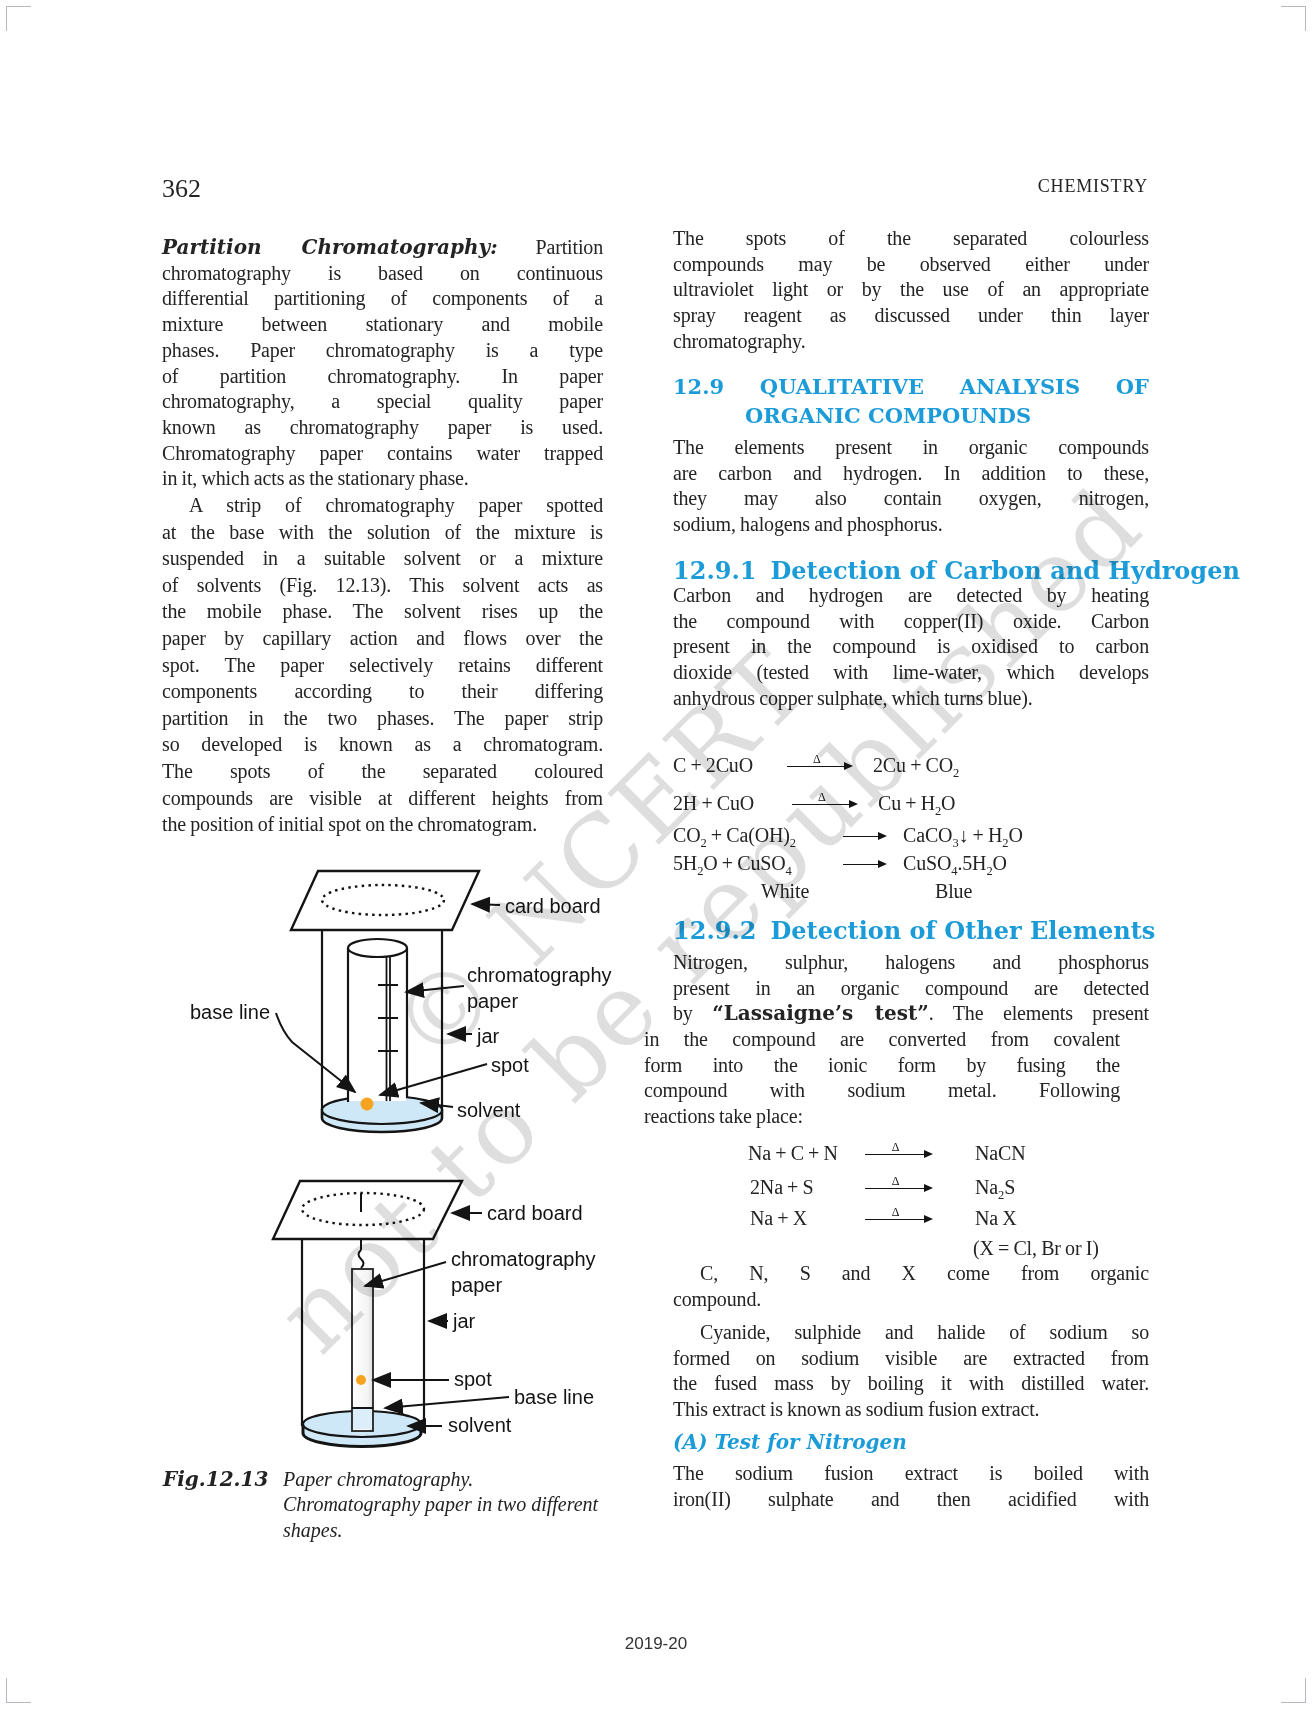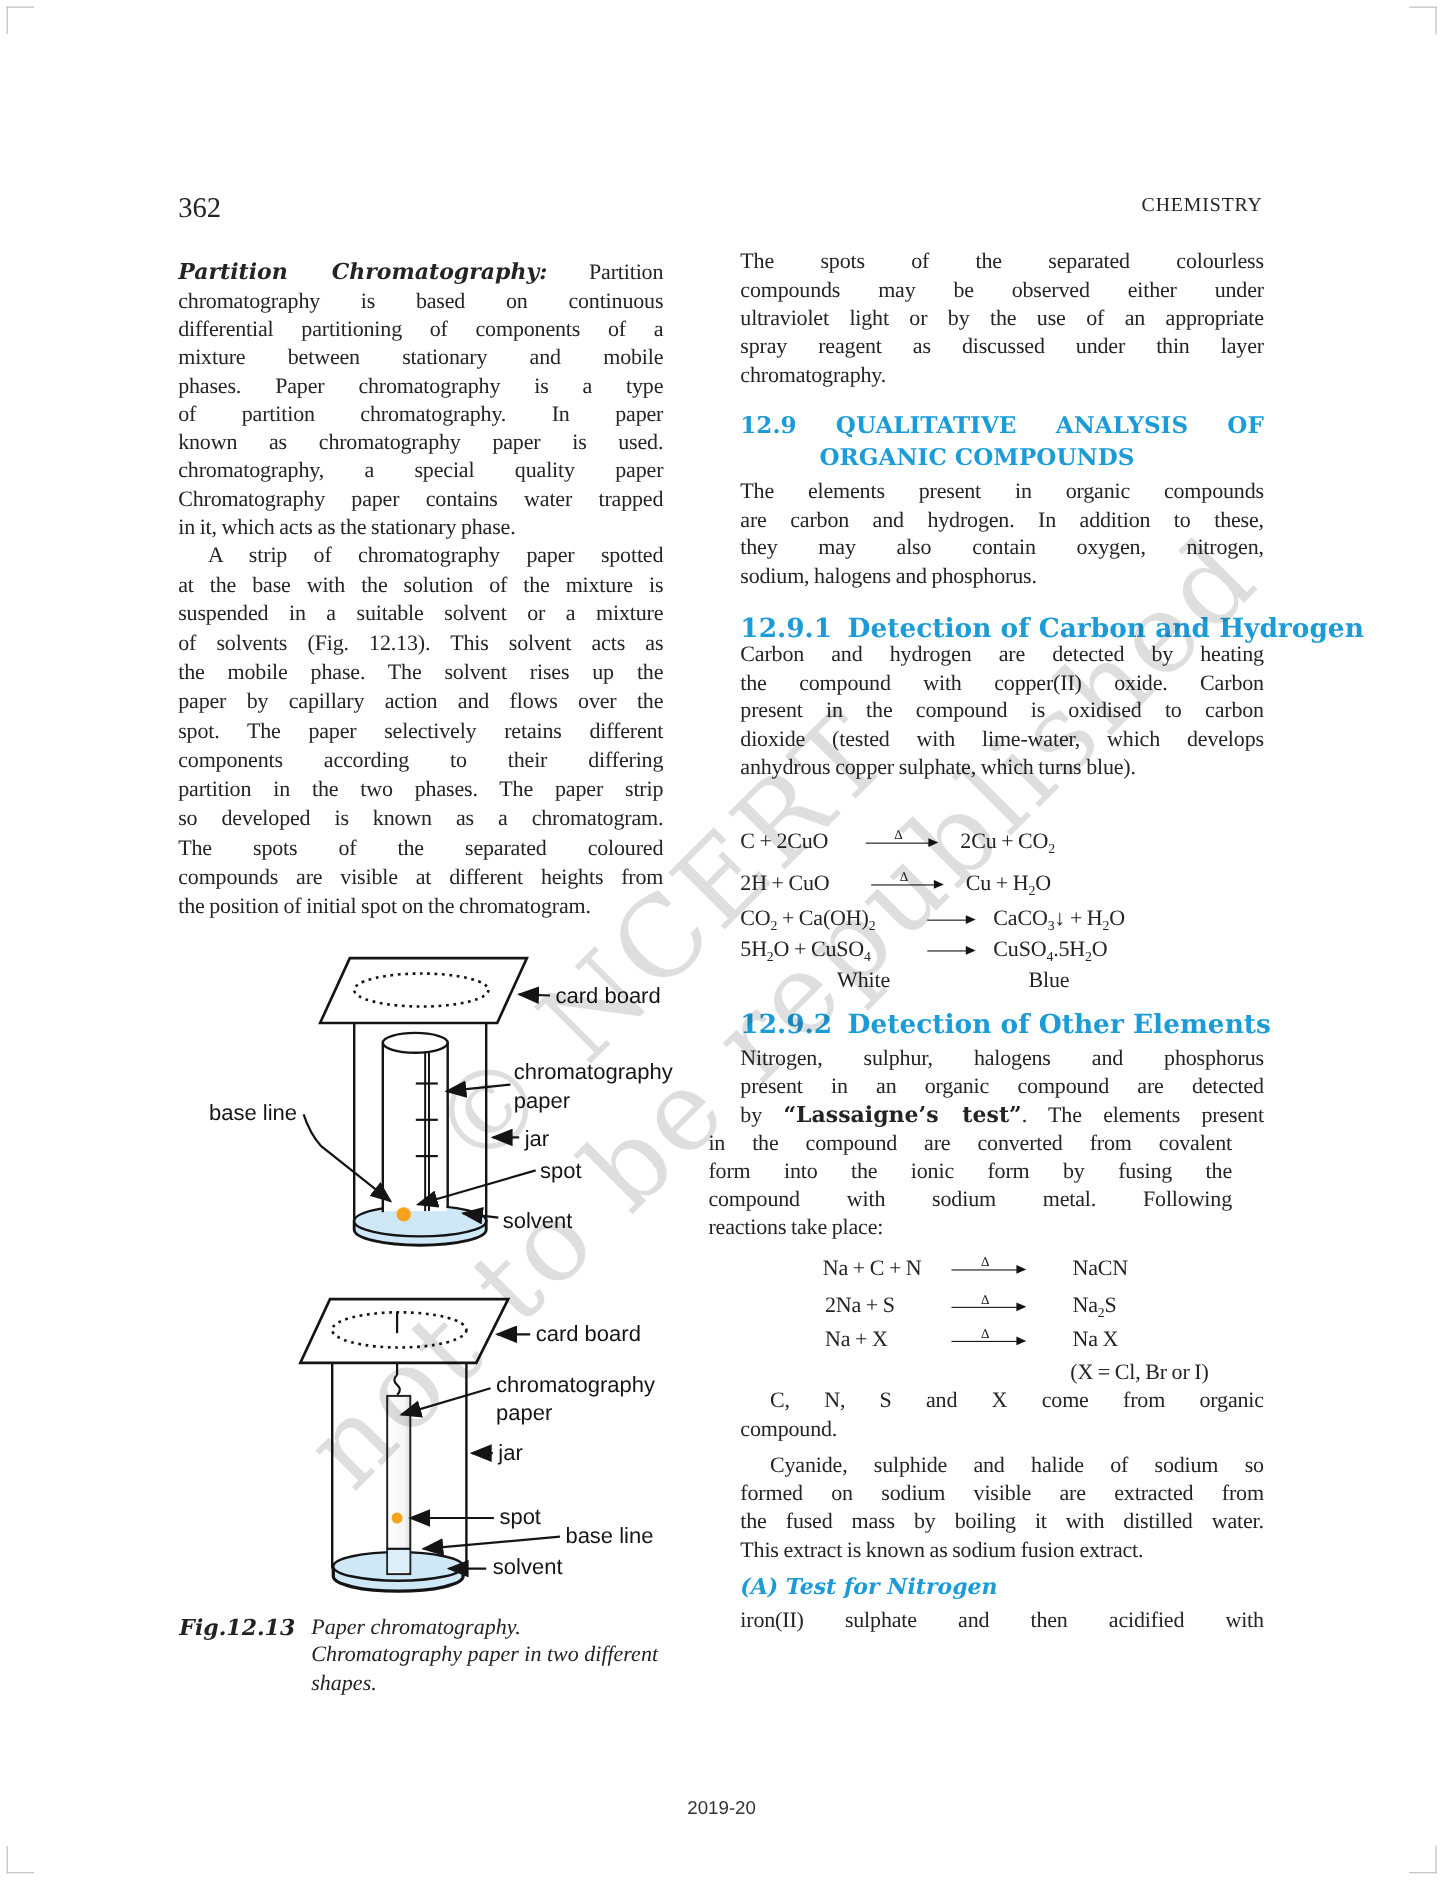--- a/index.html
+++ b/index.html
@@ -62,22 +62,22 @@
   <div class="abs runhead" style="left:990px;top:176px;width:158px;text-align:right;">CHEMISTRY</div>
 
   <div class="abs body-text endleft" style="left:162px;top:235px;width:441px;">
     <div class="line"><span class="bi">Partition Chromatography:</span><span> Partition</span></div>
     <div>
         <div class="line">chromatography is based on continuous</div>
         <div class="line">differential partitioning of components of a</div>
         <div class="line">mixture between stationary and mobile</div>
         <div class="line">phases.  Paper chromatography is a type</div>
         <div class="line">of partition chromatography. In paper</div>
+        <div class="line">chromatography, a special quality paper</div>
         <div class="line">known as chromatography paper is used.</div>
-        <div class="line">chromatography, a special quality paper</div>
         <div class="line">Chromatography paper contains water trapped</div>
         <div class="line">in it, which acts as the stationary phase.</div>
       </div>
   </div>
 
   <div class="abs body-text endleft indent" style="left:162px;top:492px;width:441px;line-height:26.6px;">
       <div class="line">A strip of chromatography paper spotted</div>
       <div class="line">at the base with the solution of the mixture is</div>
       <div class="line">suspended in a suitable solvent or a mixture</div>
       <div class="line">of solvents (Fig. 12.13).  This solvent acts as</div>
@@ -330,20 +330,21 @@
   <div class="abs body-text endleft indent" style="left:673px;top:1320px;width:476px;">
       <div class="line">Cyanide, sulphide and halide of sodium so</div>
       <div class="line">formed on sodium visible are extracted from</div>
       <div class="line">the fused mass by boiling it with distilled water.</div>
       <div class="line">This extract is known as sodium fusion extract.</div>
     </div>
 
   <div class="abs h-blue hA" style="left:673px;top:1430px;">(A) Test for Nitrogen</div>
 
   <div class="abs body-text" style="left:673px;top:1461px;width:476px;">
+      <div class="line">The sodium fusion extract is boiled with</div>
       <div class="line">iron(II) sulphate and then acidified with</div>
     </div>
 
   <div class="abs footer" style="left:0;top:1634px;width:1312px;">2019-20</div>
 
   <div class="wm" style="left:600px;top:855px;">© NCERT</div>
   <div class="wm" style="left:710px;top:920px;">not to be republished</div>
 
 </div>
 

